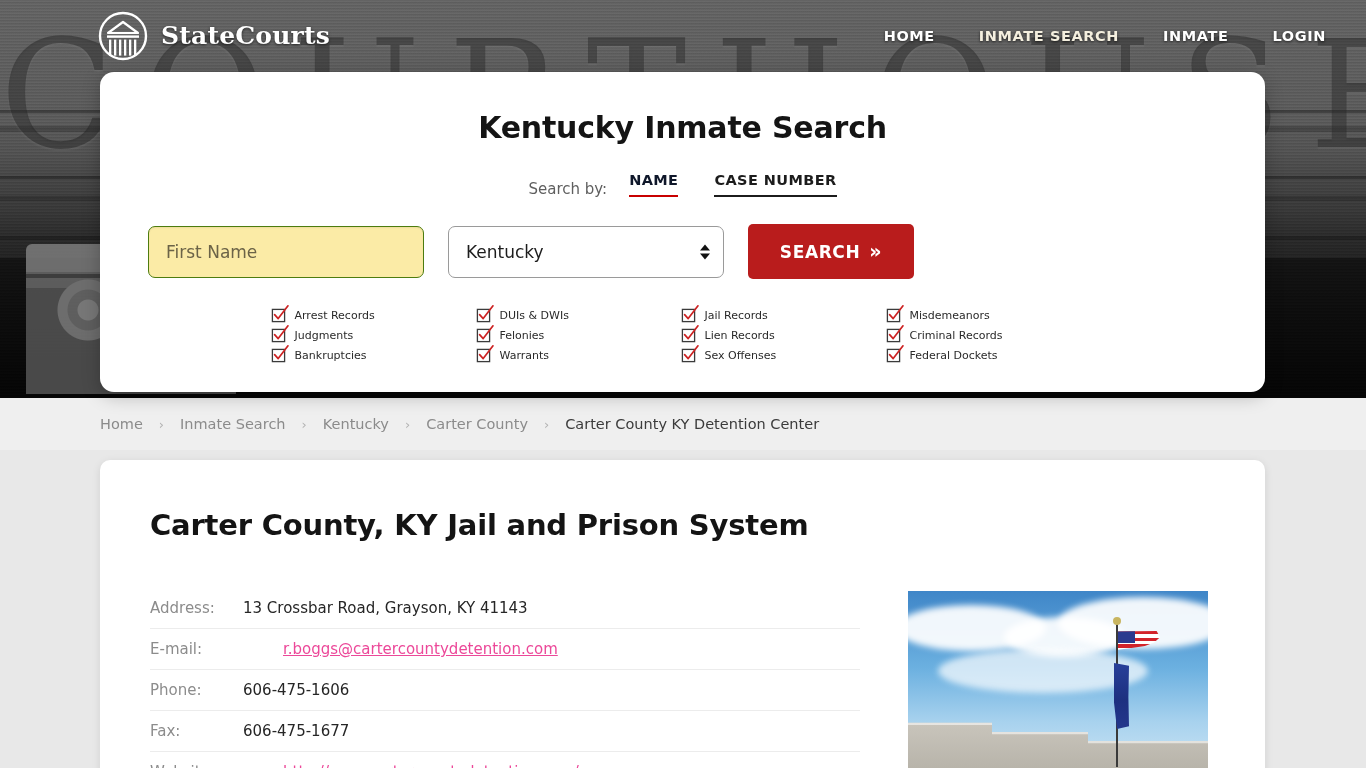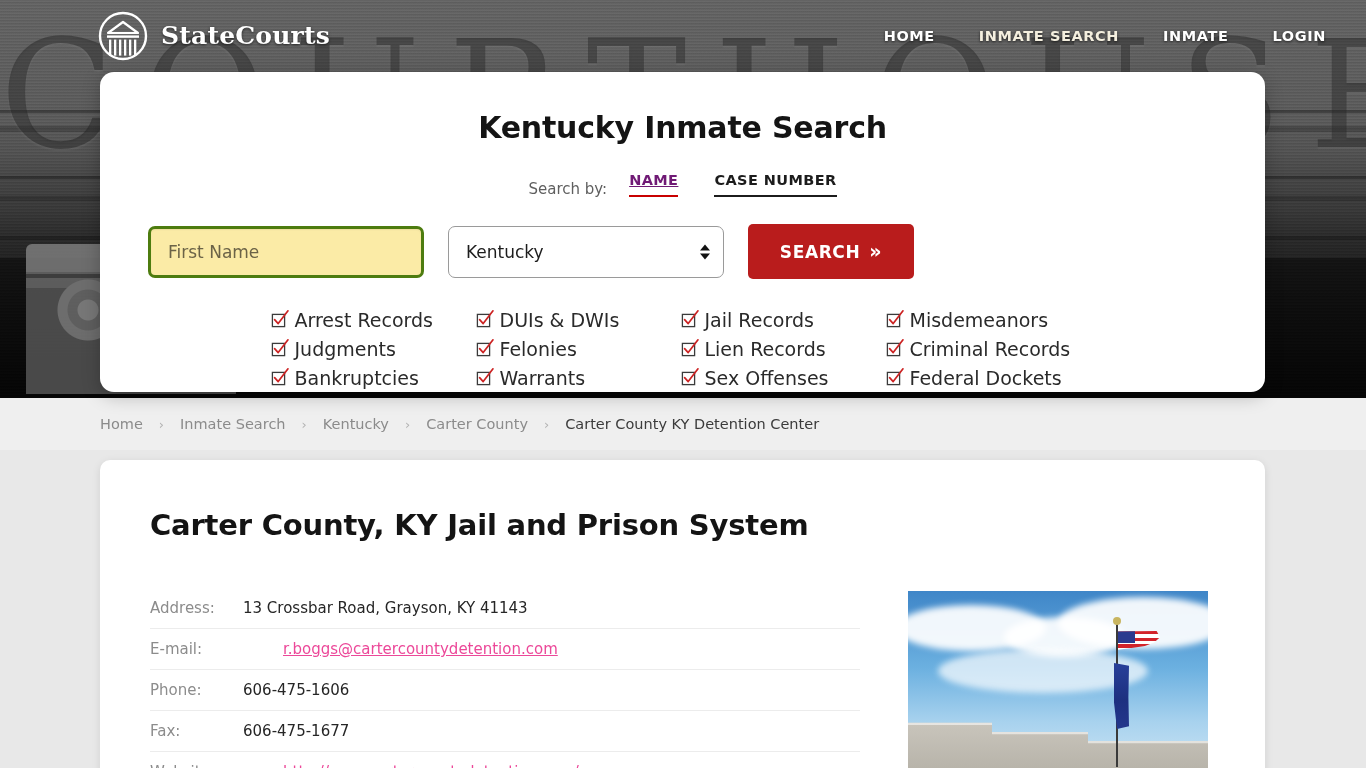--- a/index.html
+++ b/index.html
@@ -108,30 +108,30 @@
   .searchby-row {
     display:flex; align-items:center; justify-content:center;
     gap:22px; margin-top:26px;
   }
   .searchby-label { font-size:15px; color:#5f5f5f;margin-top:9px; }
   .tab {
     font-size:14.5px; font-weight:700; letter-spacing:.4px;
     padding-bottom:7px; cursor:pointer; background:none; border:none;
     font-family:inherit;
   }
-  .tab-name { color:#701a75; border-bottom:2.5px solid #c80000;text-decoration:underline; }
+  .tab-name { color:#0f172a; border-bottom:2.5px solid #c80000; }
   .tab-case { color:#1c1c1c; border-bottom:2.5px solid #1c1c1c; margin-left:14px; }
 
   .form-row {
     display:flex; align-items:center; gap:24px;
     margin-top:26px;
   }
   .field {
     height:52px; border-radius:7px;
-    border:3px solid #4d7c0f;
+    border:1px solid #4d7c0f;
     background:#fbeba6;
     font-size:17px; color:#5b5233;
     padding:0 17px;
     font-family:inherit;
     box-shadow:inset 0 1px 2px rgba(0,0,0,.06);
   }
   .field::placeholder { color:#6b6347; opacity:1; }
   .field-first { width:276px; }
   .field-last  { width:276px; }
   .select-wrap { position:relative; width:276px; }
@@ -164,21 +164,21 @@
   }
   .search-btn .chev { font-size:19px; line-height:1; }
 
   .checks {
     display:grid;
     grid-template-columns:repeat(4, 205px);
     justify-content:center;
     row-gap:7px; column-gap:0;
     margin-top:30px;
   }
-  .chk { display:flex; align-items:center; gap:9px; font-size:19px; color:#2a2a2a; cursor:pointer; }
+  .chk { display:flex; align-items:center; gap:9px; font-size:11px; color:#2a2a2a; cursor:pointer; }
   .chk-box { width:13px; height:13px; position:relative; flex:none; }
   .chk-box svg { position:absolute; left:-2px; top:-5px; }
 
   
   .crumbbar {
     position:absolute; top:398px; left:0; width:1366px; height:52px;
     background:#efefef;
     display:flex; align-items:center;
     padding-left:100px; gap:0;
   }

